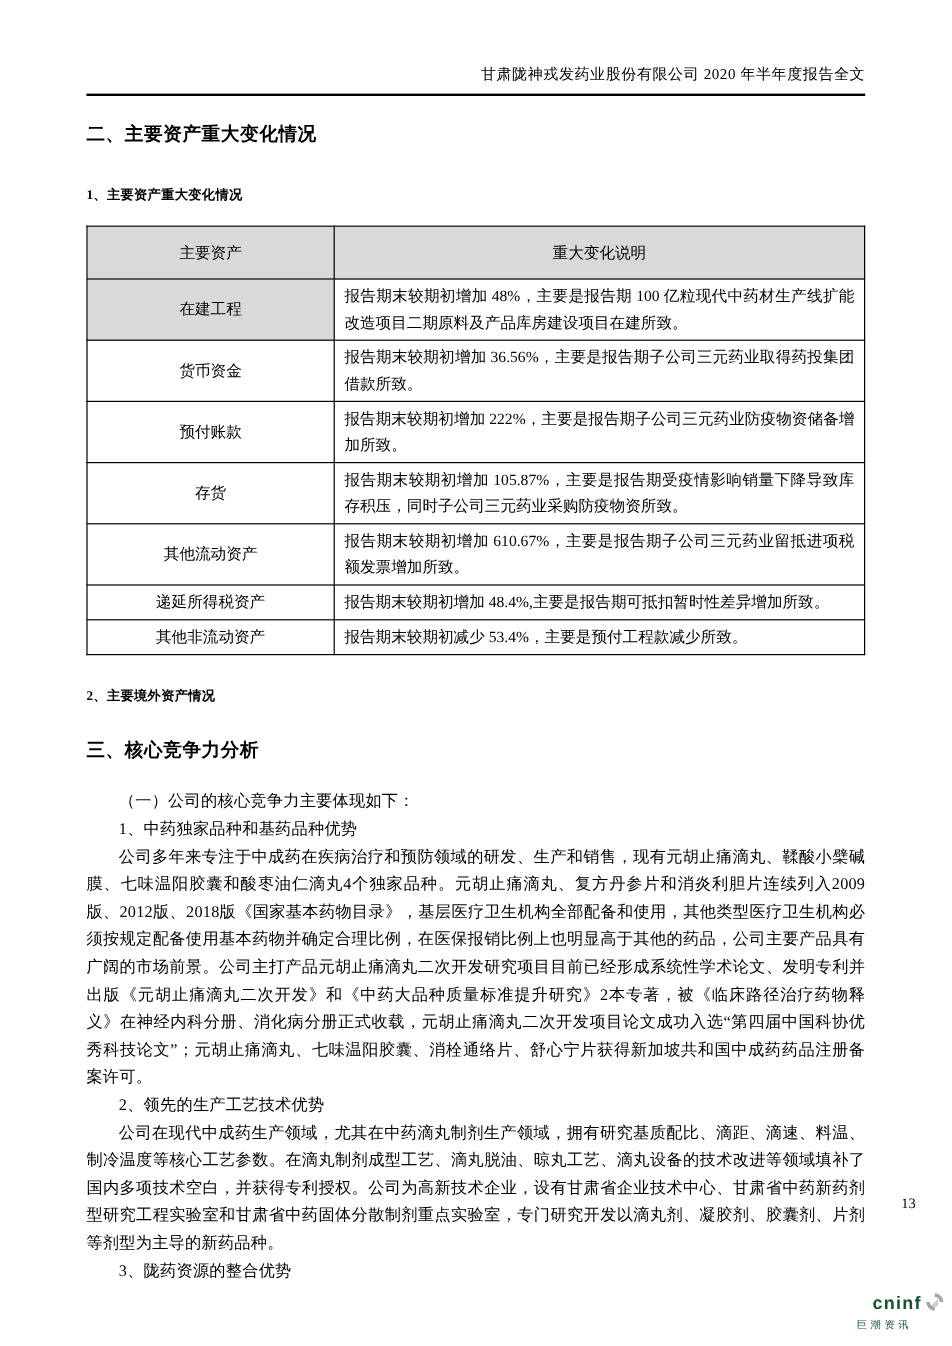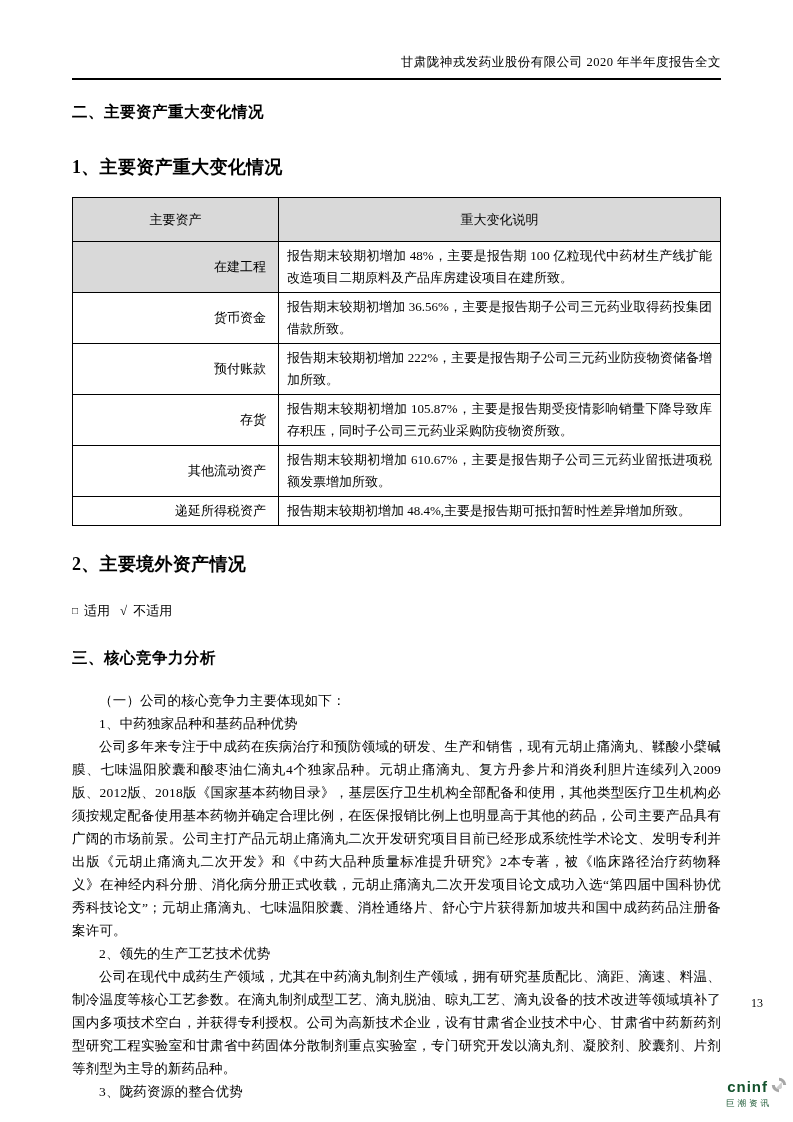--- a/index.html
+++ b/index.html
@@ -7,47 +7,47 @@
   body { font-family:"Liberation Serif","DejaVu Serif",serif; color:#000; }
   .page {
     position:relative; width:793px; height:1122px; margin:0 auto;
     background:#ffffff; padding:54px 72px 0 72px; overflow:hidden;
   }
   .doc-header {
     text-align:right; font-size:12.5px; letter-spacing:0.5px;
     padding-bottom:7px; border-bottom:2px solid #000;
   }
   .sec-title { font-size:15.5px; font-weight:bold; margin-top:22px; letter-spacing:0.5px; }
-  .sub-title { font-size:18px; font-weight:bold; margin-top:32px; letter-spacing:0.3px; }
+  .sub-title { font-size:11px; font-weight:bold; margin-top:32px; letter-spacing:0.3px; }
   table.assets {
     width:100%; border-collapse:collapse; margin-top:18px;
     font-size:13px;
   }
   table.assets td, table.assets th {
     border:1px solid #000; vertical-align:middle;
     font-weight:normal; line-height:22px;
   }
   table.assets th {
     height:44px; text-align:center; background:#d9d9d9; font-size:13px;
   }
-  table.assets td.asset-col { width:206px; padding:3px 12px; text-align:right; }
+  table.assets td.asset-col { width:206px; padding:3px 2px; text-align:center; }
   table.assets td.desc-col { padding:3px 8px; text-align:left; text-align:justify; word-break:break-all; }
   td.shaded { background:#d9d9d9; }
   .applicability { margin-top:26px; font-size:13px; }
   .applicability .box { font-size:10px; position:relative; top:-1px; margin-right:6px; }
   .applicability .chk { margin:0 6px 0 10px; }
   .sec-title.third { margin-top:28px; }
   .core { margin-top:20px; font-size:13.5px; line-height:23px; }
   .core p { text-indent:2em; text-align:justify; word-break:break-all; letter-spacing:0.2px; }
   .page-number { position:absolute; top:996px; right:30px; font-size:12px; }
   .cninfo { position:absolute; top:1076px; right:5px; color:#14532d; text-align:right;
             font-family:"Liberation Sans","DejaVu Sans",sans-serif; line-height:1.1; }
   .cninfo .brand-row { display:flex; align-items:center; justify-content:flex-end; gap:2px; }
   .cninfo .brand { font-size:15px; font-weight:bold; letter-spacing:1px; }
-  .cninfo .cn-name { font-size:8.5px; letter-spacing:3px; margin-top:1px; margin-right:16px; }
+  .cninfo .cn-name { font-size:8.5px; letter-spacing:3px; margin-top:1px; margin-right:28px; }
   .cninfo .url { font-size:9.5px; margin-top:18px; letter-spacing:0.3px; }
 </style>
 </head>
 <body>
 
 <div class="page">
 
   <div class="doc-header">甘肃陇神戎发药业股份有限公司 2020 年半年度报告全文</div>
 
   <div class="sec-title">二、主要资产重大变化情况</div>
@@ -77,28 +77,29 @@
         <td class="desc-col">报告期末较期初增加 105.87%，主要是报告期受疫情影响销量下降导致库存积压，同时子公司三元药业采购防疫物资所致。</td>
       </tr>
       <tr>
         <td class="asset-col">其他流动资产</td>
         <td class="desc-col">报告期末较期初增加 610.67%，主要是报告期子公司三元药业留抵进项税额发票增加所致。</td>
       </tr>
       <tr>
         <td class="asset-col">递延所得税资产</td>
         <td class="desc-col">报告期末较期初增加 48.4%,主要是报告期可抵扣暂时性差异增加所致。</td>
       </tr>
+      <tr>
+        <td class="asset-col">其他非流动资产</td>
+        <td class="desc-col">报告期末较期初减少 53.4%，主要是预付工程款减少所致。</td>
+      </tr>
     </tbody>
   </table>
 
   <div class="sub-title" style="margin-top:26px;">2、主要境外资产情况</div>
 
-  <div class="applicability">
-    <span class="box">□</span><span>适用</span><span class="chk">√</span><span>不适用</span>
-  </div>
 
   <div class="sec-title third">三、核心竞争力分析</div>
 
   <div class="core">
     <p>（一）公司的核心竞争力主要体现如下：</p>
     <p>1、中药独家品种和基药品种优势</p>
     <p>公司多年来专注于中成药在疾病治疗和预防领域的研发、生产和销售，现有元胡止痛滴丸、鞣酸小檗碱膜、七味温阳胶囊和酸枣油仁滴丸4个独家品种。元胡止痛滴丸、复方丹参片和消炎利胆片连续列入2009版、2012版、2018版《国家基本药物目录》，基层医疗卫生机构全部配备和使用，其他类型医疗卫生机构必须按规定配备使用基本药物并确定合理比例，在医保报销比例上也明显高于其他的药品，公司主要产品具有广阔的市场前景。公司主打产品元胡止痛滴丸二次开发研究项目目前已经形成系统性学术论文、发明专利并出版《元胡止痛滴丸二次开发》和《中药大品种质量标准提升研究》2本专著，被《临床路径治疗药物释义》在神经内科分册、消化病分册正式收载，元胡止痛滴丸二次开发项目论文成功入选“第四届中国科协优秀科技论文”；元胡止痛滴丸、七味温阳胶囊、消栓通络片、舒心宁片获得新加坡共和国中成药药品注册备案许可。</p>
     <p>2、领先的生产工艺技术优势</p>
     <p>公司在现代中成药生产领域，尤其在中药滴丸制剂生产领域，拥有研究基质配比、滴距、滴速、料温、制冷温度等核心工艺参数。在滴丸制剂成型工艺、滴丸脱油、晾丸工艺、滴丸设备的技术改进等领域填补了国内多项技术空白，并获得专利授权。公司为高新技术企业，设有甘肃省企业技术中心、甘肃省中药新药剂型研究工程实验室和甘肃省中药固体分散制剂重点实验室，专门研究开发以滴丸剂、凝胶剂、胶囊剂、片剂等剂型为主导的新药品种。</p>
     <p>3、陇药资源的整合优势</p>

